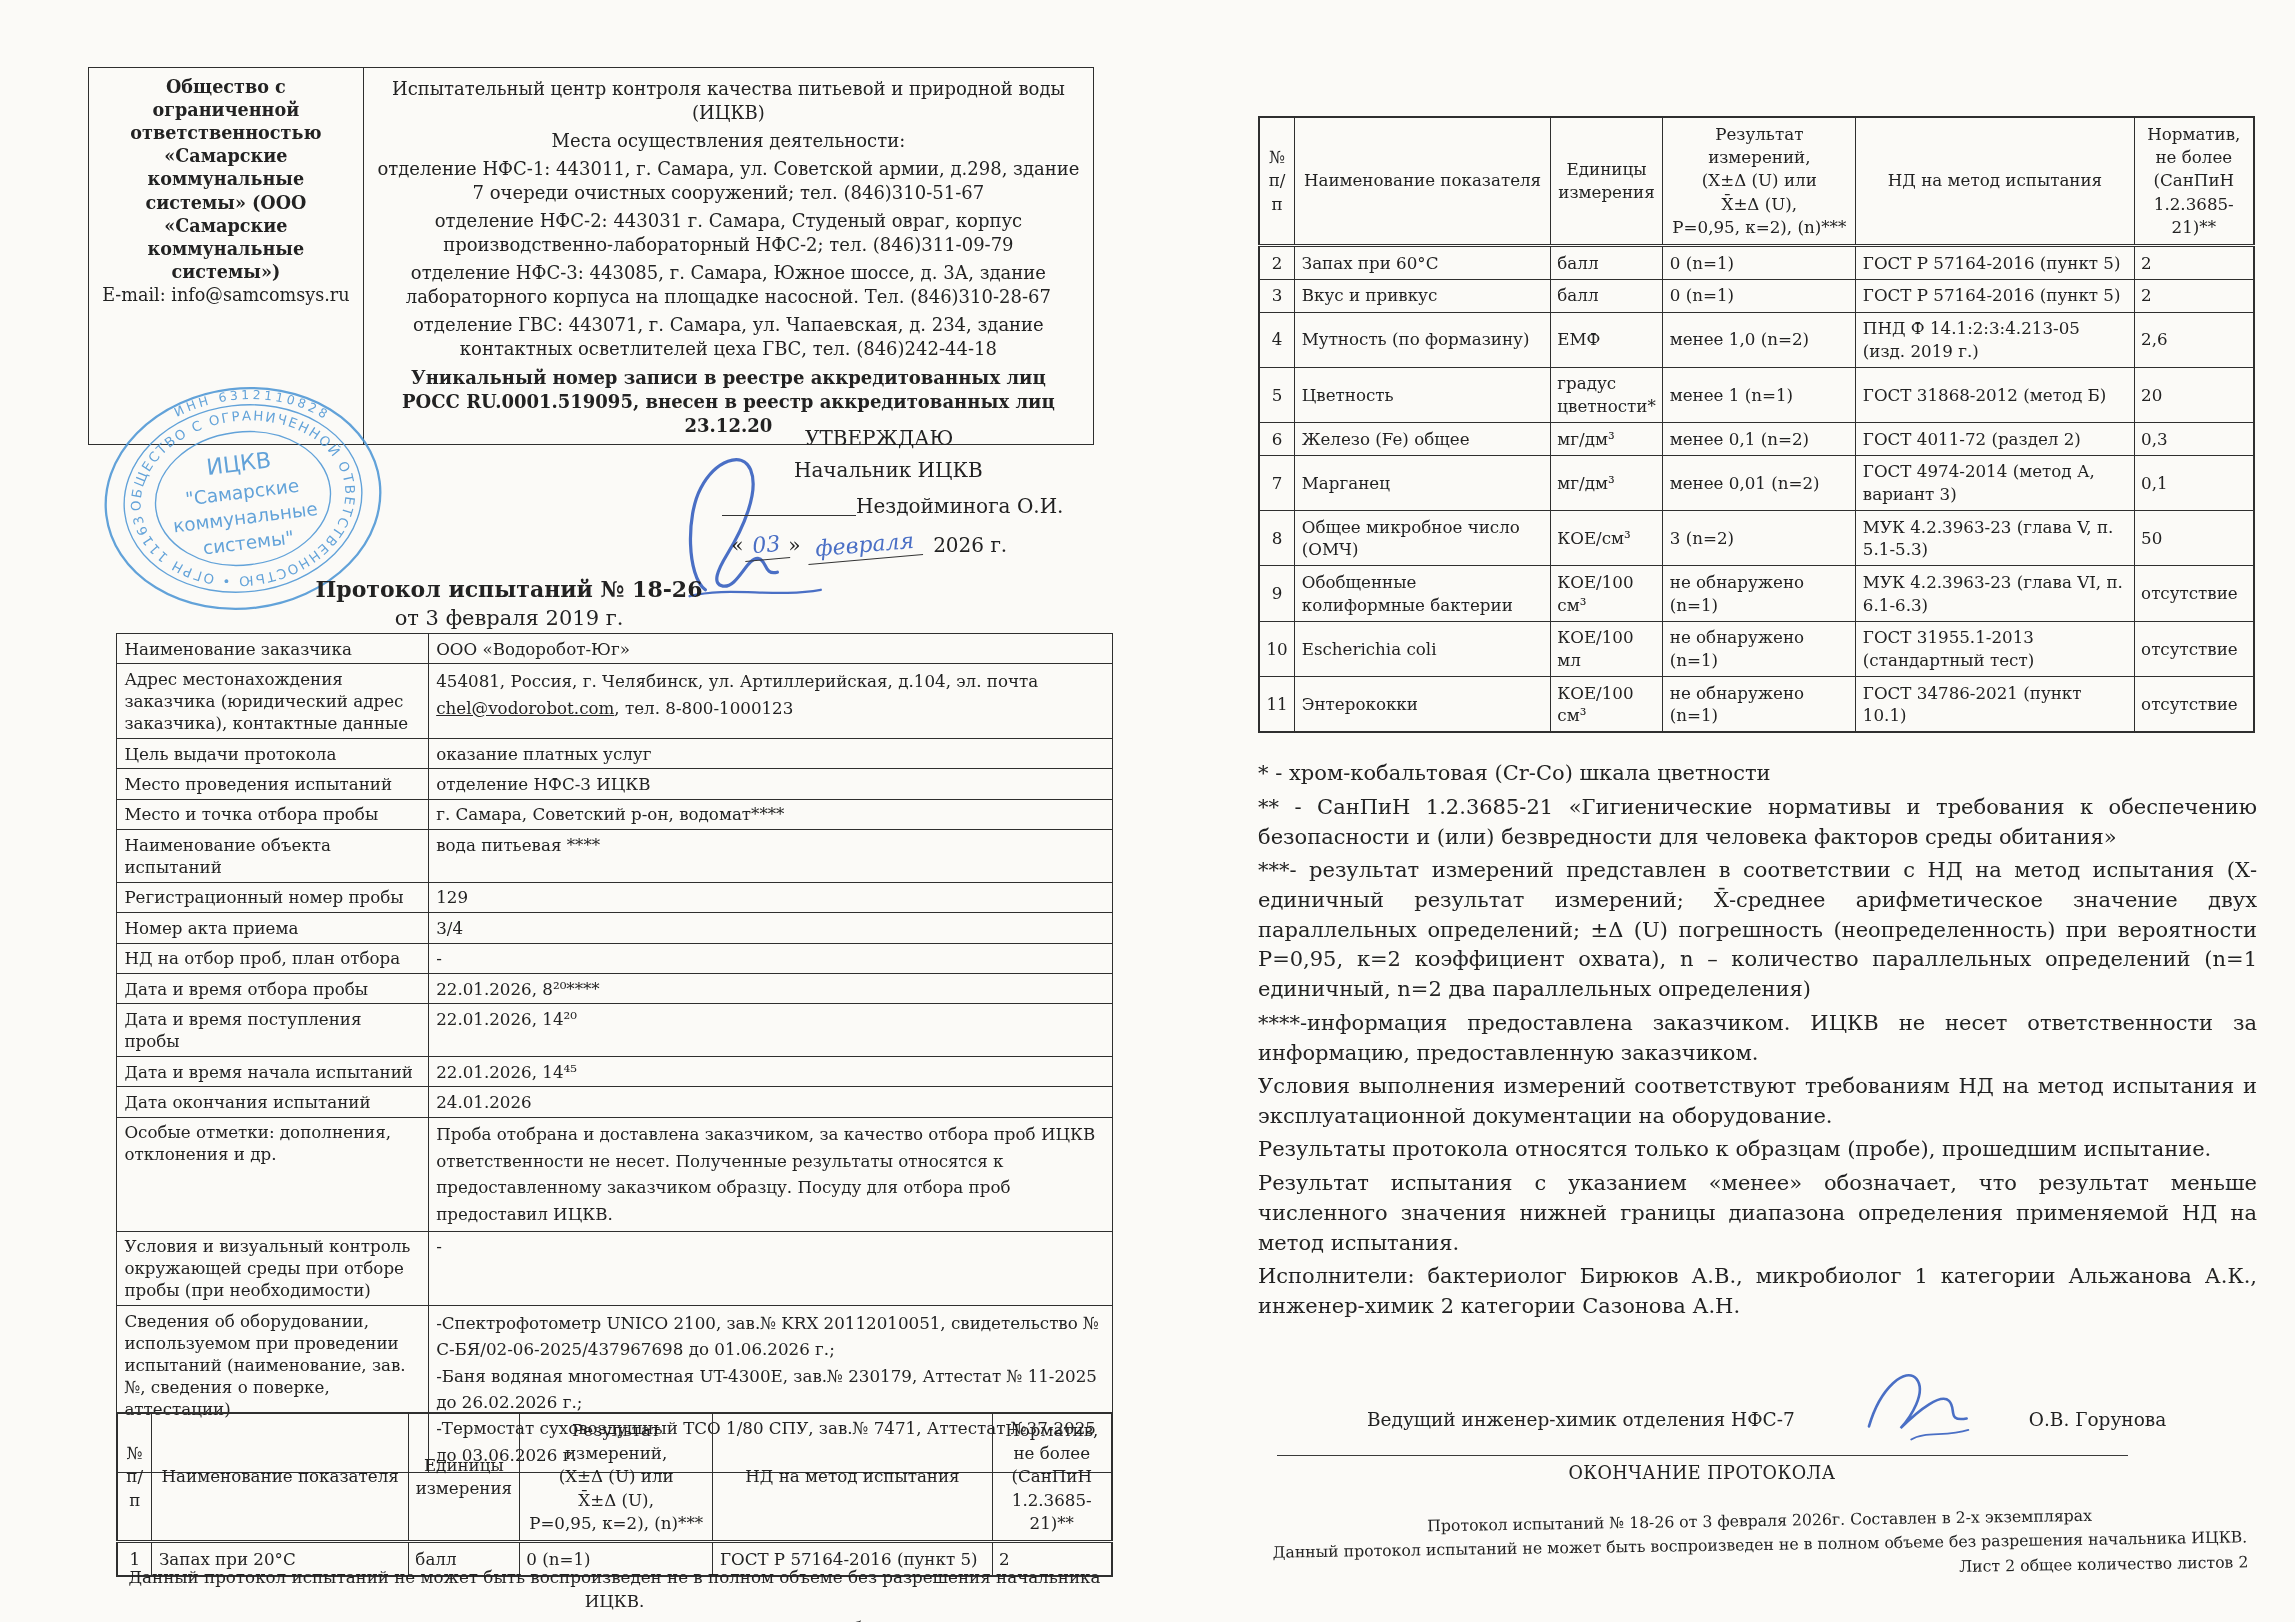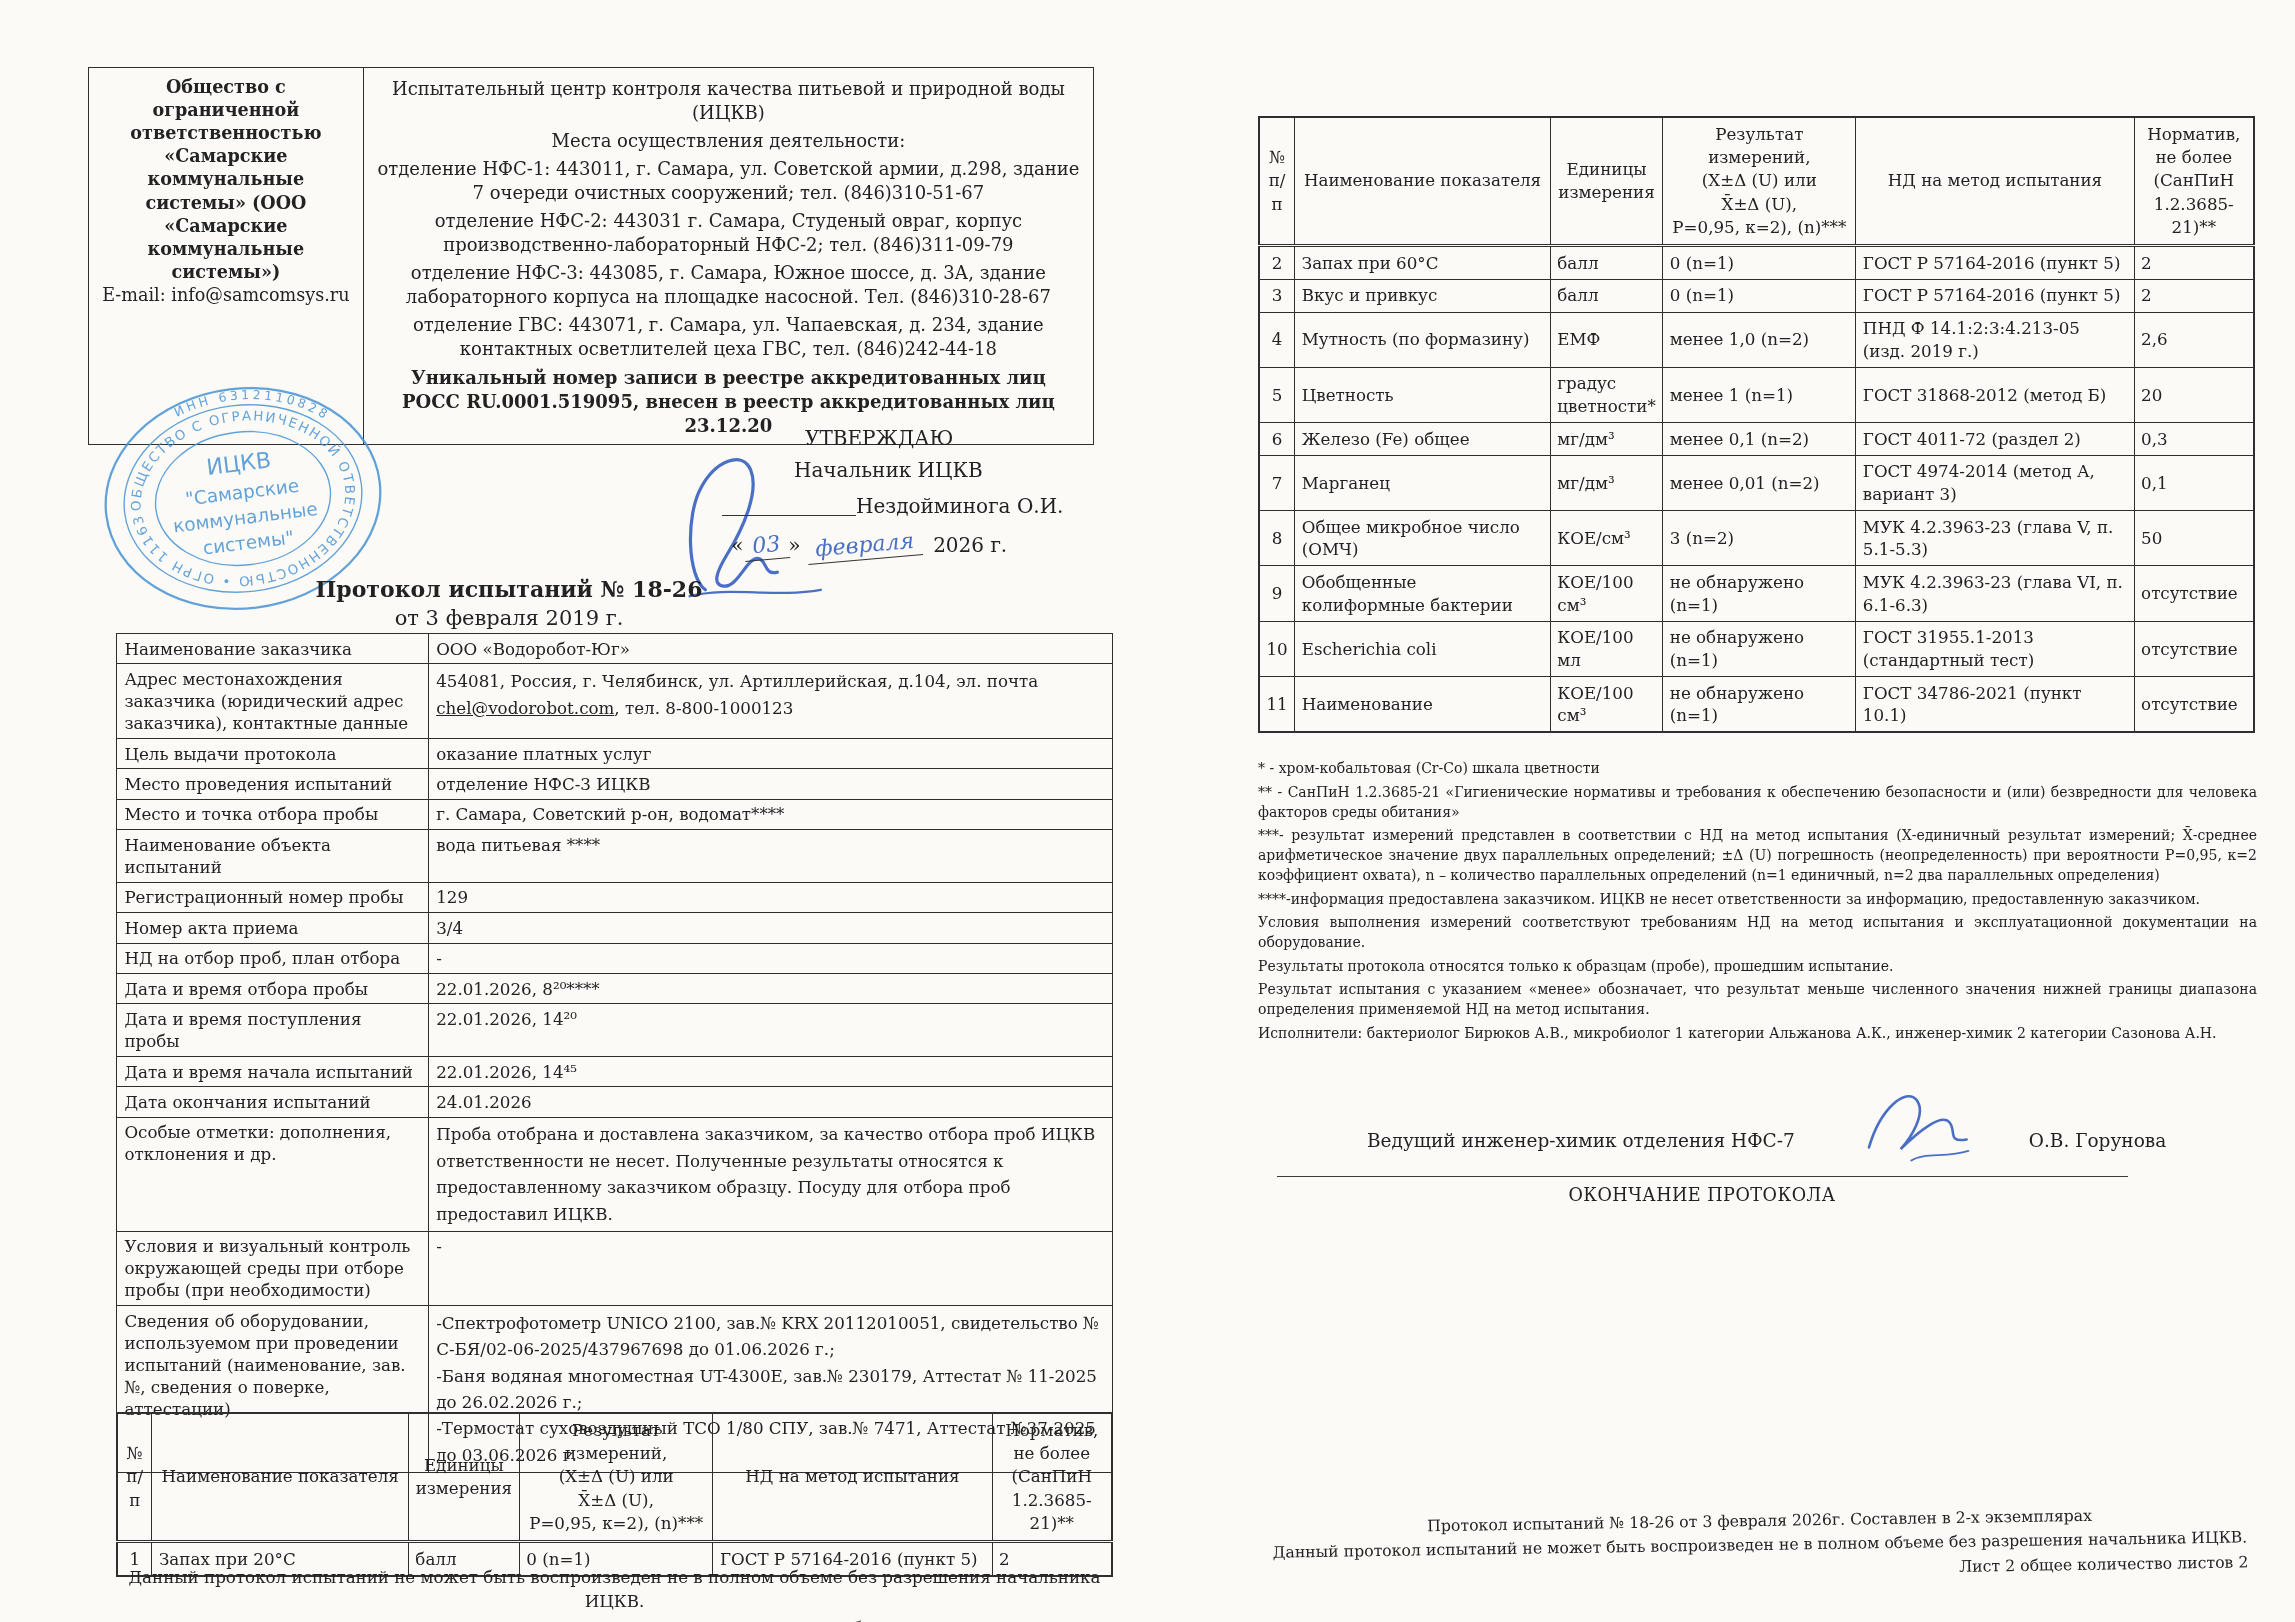--- a/index.html
+++ b/index.html
@@ -107,21 +107,21 @@
     border-bottom:3.7px double #2f2f2f;
   }
   .results td{vertical-align:middle;line-height:1.35;}
   .results td.c-num{text-align:center;}
   #results1{left:116px;top:1412px;}
   #results2-wrap{left:1258px;top:116px;width:1004px;}
 
   
   #footnotes{margin-top:26px;width:999px;}
   #footnotes p{
-    font-size:14px;line-height:1.42;
+    font-size:21px;line-height:1.42;
     margin:3.7px 0;
   }
   .just{text-align:justify;}
 
   #signoff{
     margin-top:34px;
     display:flex;align-items:flex-end;
     font-size:18.5px;
   }
   .so-role{margin-left:109px;}
@@ -442,21 +442,21 @@
         <tr>
           <td class="c-num">10</td>
           <td>Escherichia coli</td>
           <td>КОЕ/100 мл</td>
           <td>не обнаружено (n=1)</td>
           <td>ГОСТ 31955.1-2013 (стандартный тест)</td>
           <td>отсутствие</td>
         </tr>
         <tr>
           <td class="c-num">11</td>
-          <td>Наименование</td>
+          <td>Энтерококки</td>
           <td>КОЕ/100 см³</td>
           <td>не обнаружено (n=1)</td>
           <td>ГОСТ 34786-2021 (пункт 10.1)</td>
           <td>отсутствие</td>
         </tr>
       </tbody>
     </table>
   </div>
 
   <div id="footnotes">

